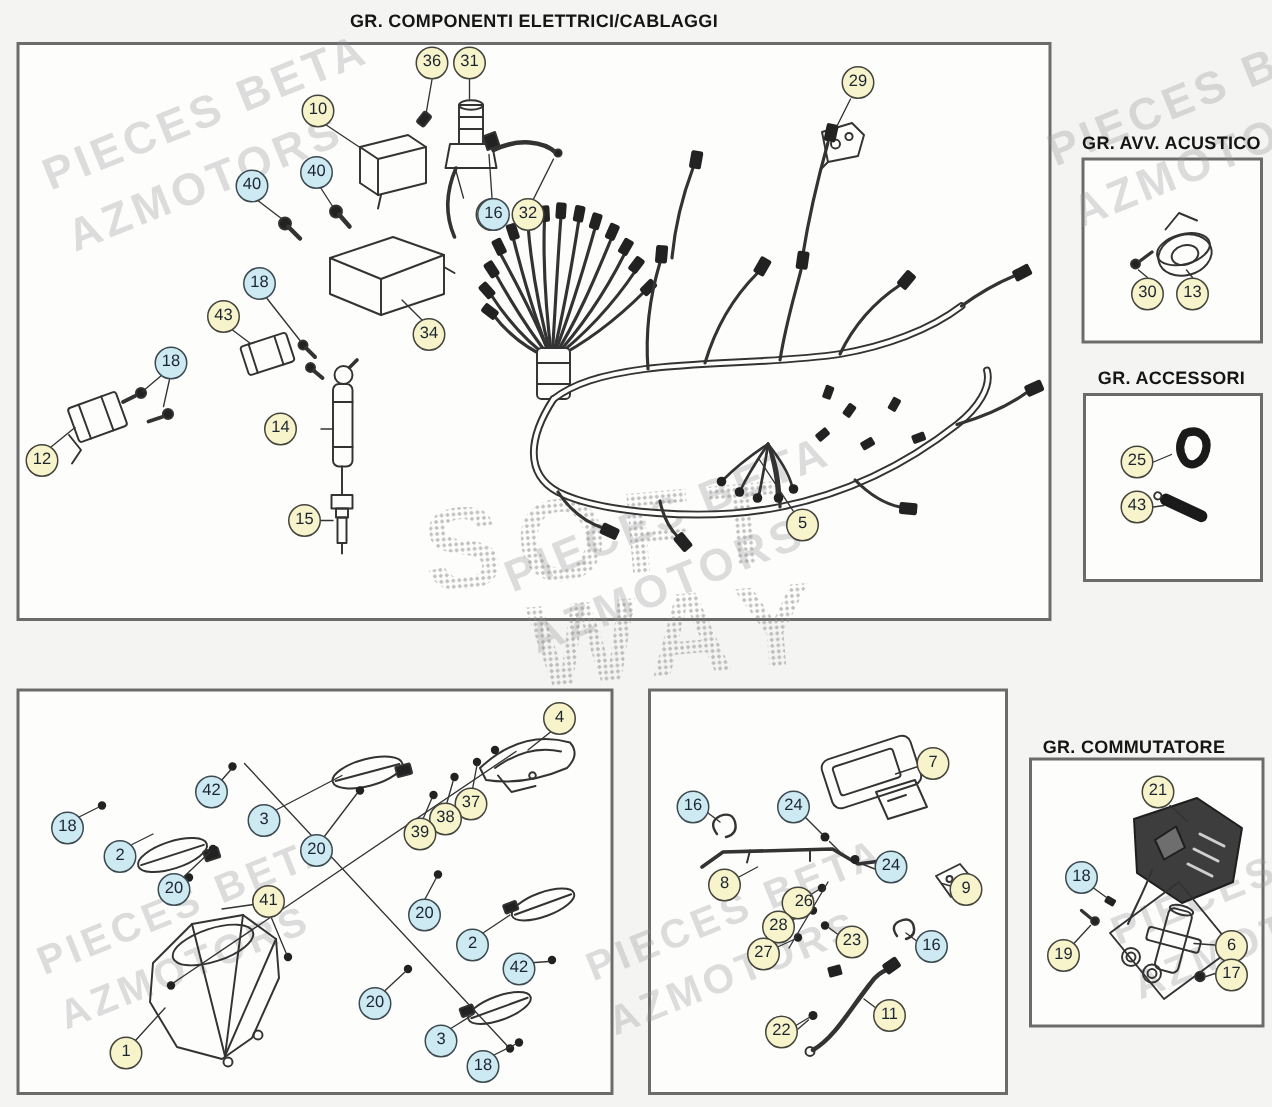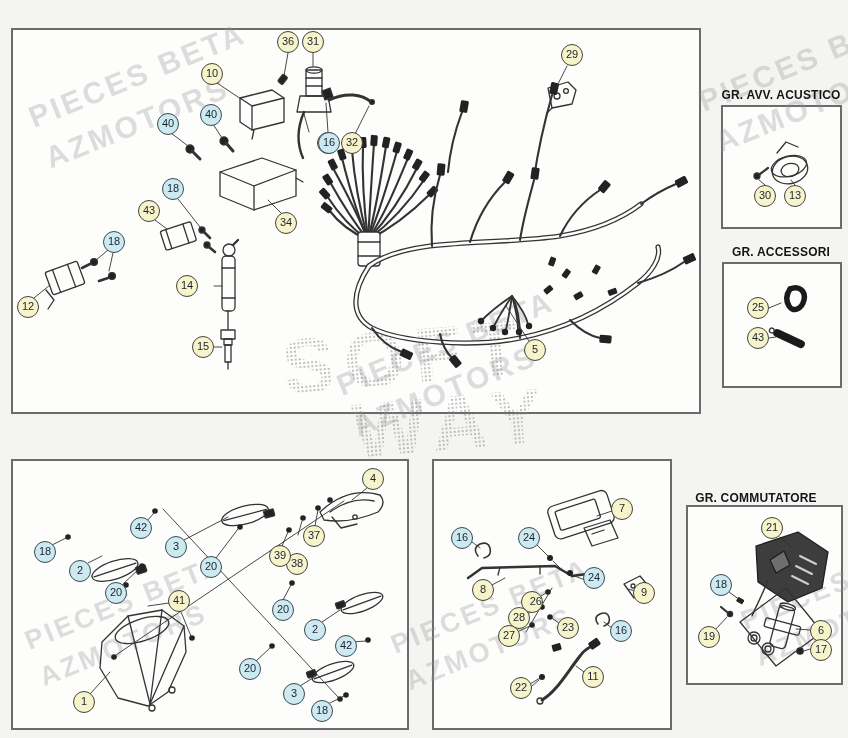--- a/index.html
+++ b/index.html
@@ -58,20 +58,21 @@
 
 <div id="root">
 
   <div class="panel" id="box-componenti"></div>
   <div class="panel" id="box-acustico"></div>
   <div class="panel" id="box-accessori"></div>
   <div class="panel" id="box-luci"></div>
   <div class="panel" id="box-strumentazione"></div>
   <div class="panel" id="box-commutatore"></div>
 
+  <div class="ptitle" id="title-componenti">GR. COMPONENTI ELETTRICI/CABLAGGI</div>
   <div class="ptitle" id="title-acustico">GR. AVV. ACUSTICO</div>
   <div class="ptitle" id="title-accessori">GR. ACCESSORI</div>
   <div class="ptitle" id="title-commutatore">GR. COMMUTATORE</div>
 
   <svg id="art" width="848" height="738" viewBox="0 0 848 738" fill="none" stroke="#333" stroke-width="1.3" stroke-linecap="round" stroke-linejoin="round">
 
     <g>
       <polygon points="240,98 272,90 284,98 284,122 252,130 240,122"></polygon>
       <polyline points="240,98 252,106 284,98"></polyline>
         <line x1="252" y1="106" x2="252" y2="130"></line>
@@ -485,21 +486,21 @@
     <div class="callout yellow" style="left: 795px; top: 196px;">13</div>
     <div class="callout yellow" style="left: 758px; top: 308px;">25</div>
     <div class="callout yellow" style="left: 758px; top: 338px;">43</div>
     <div class="callout blue" style="left: 45px; top: 552px;">18</div>
     <div class="callout blue" style="left: 80px; top: 571px;">2</div>
     <div class="callout blue" style="left: 141px; top: 528px;">42</div>
     <div class="callout blue" style="left: 176px; top: 547px;">3</div>
     <div class="callout blue" style="left: 211px; top: 567px;">20</div>
     <div class="callout yellow" style="left: 373px; top: 479px;">4</div>
     <div class="callout yellow" style="left: 314px; top: 536px;">37</div>
-    <div class="callout yellow" style="left: 297px; top: 564px; text-align: center;">38</div>
+    <div class="callout yellow" style="left: 297px; top: 546px; text-align: center;">38</div>
     <div class="callout yellow" style="left: 280px; top: 556px;">39</div>
     <div class="callout blue" style="left: 116px; top: 593px;">20</div>
     <div class="callout yellow" style="left: 179px; top: 601px;">41</div>
     <div class="callout yellow" style="left: 84px; top: 702px;">1</div>
     <div class="callout blue" style="left: 250px; top: 669px;">20</div>
     <div class="callout blue" style="left: 283px; top: 610px;">20</div>
     <div class="callout blue" style="left: 315px; top: 630px;">2</div>
     <div class="callout blue" style="left: 346px; top: 646px;">42</div>
     <div class="callout blue" style="left: 294px; top: 694px;">3</div>
     <div class="callout blue" style="left: 322px; top: 711px;">18</div>

